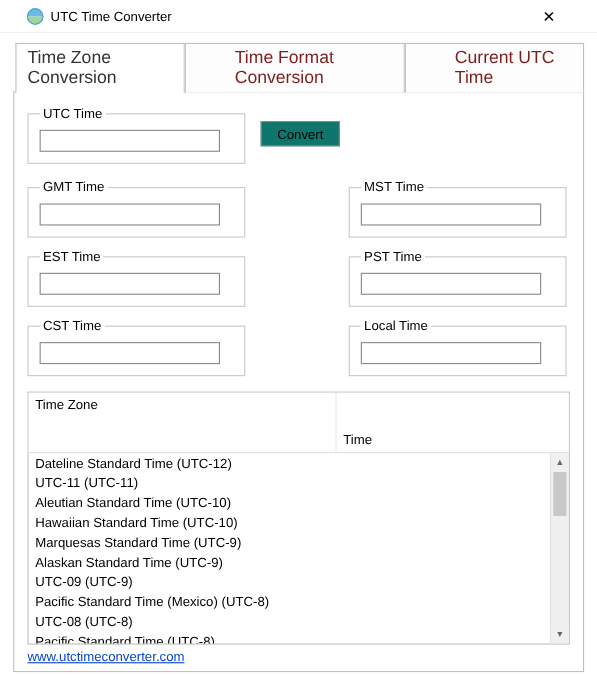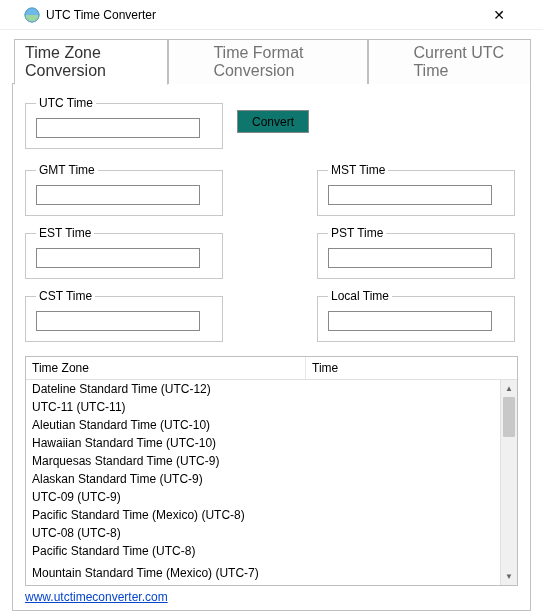--- a/index.html
+++ b/index.html
@@ -56,21 +56,21 @@
     position: relative;
     color: #333;
   }
   .tab.active {
     background: #fff;
     border-bottom: 1px solid #fff;
     top: 1px;
   }
   .tab:not(.active) {
     background: #fdfdfd;
-    color: #737373;
+    color: #7f1d1d;
     padding-left: 44px;
   }
   .tab-panel {
     border: 1px solid #c0c0c0;
     margin-top: -1px;
     padding: 12px;
     height: 528px;
     position: relative;
   }
   fieldset.tz {
@@ -122,21 +122,21 @@
   .lv-header {
     display: flex;
     background: #fff;
     border-bottom: 1px solid #e0e0e0;
   }
   .lv-header .col {
     padding: 4px 6px;
     font-size: 12px;
     border-right: 1px solid #e8e8e8;
   }
-  .lv-header .col:last-child { border-right: none; flex:1; }
+  .lv-header .col:last-child { border-right: none; flex:1;margin-top:32px; }
   .col-tz { width: 280px; }
   .col-time { flex: 1; }
   .lv-body-wrap {
     flex: 1;
     display: flex;
     overflow: hidden;
   }
   .lv-body {
     flex: 1;
     overflow: hidden;

